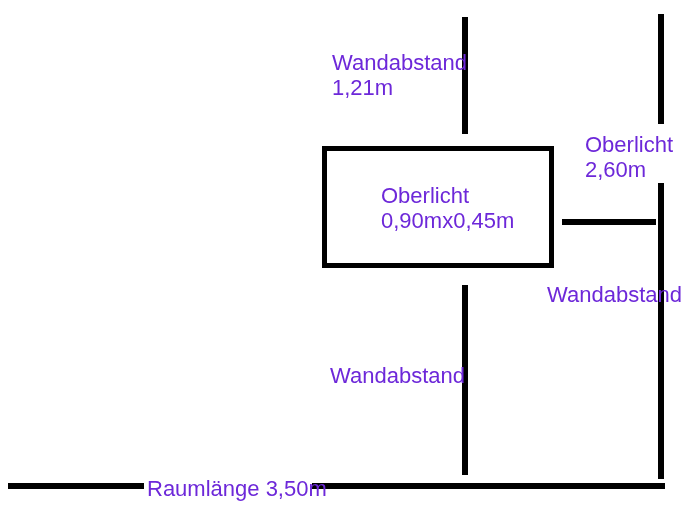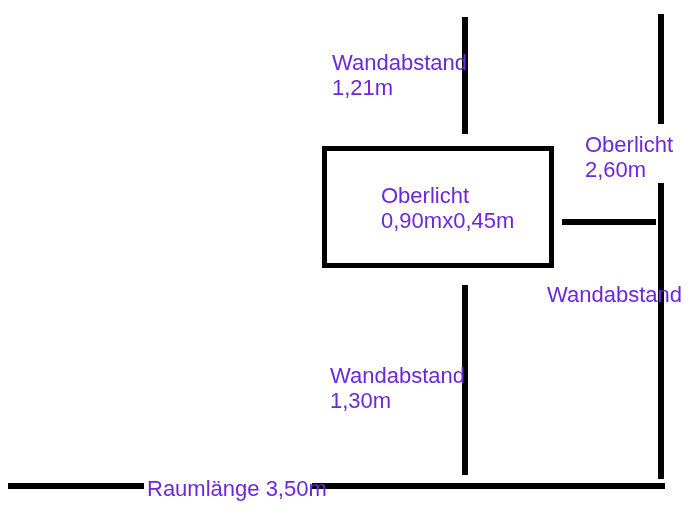--- a/index.html
+++ b/index.html
@@ -78,17 +78,17 @@
   <div class="rect-oberlicht" id="rect-oberlicht"></div>
 
   <div class="label" id="label-wandabstand-085"><span>Wandabstand</span><span class="line2">1,21m</span></div>
 
   <div class="label" id="label-raumbreite"><span>Oberlicht</span><span class="line2">2,60m</span></div>
 
   <div class="label" id="label-oberlicht"><span>Oberlicht</span><span class="line2">0,90mx0,45m</span></div>
 
   <div class="label" id="label-wandabstand-060"><span>Wandabstand</span></div>
 
-  <div class="label" id="label-wandabstand-130"><span>Wandabstand</span><span class="line2">1,30m</span></div>
+  <div class="label" id="label-wandabstand-130"><span>Wandabstand</span></div>
 
   <div class="label" id="label-raumlaenge">Raumlänge 3,50m</div>
 
 </div>
 
 </body></html>

